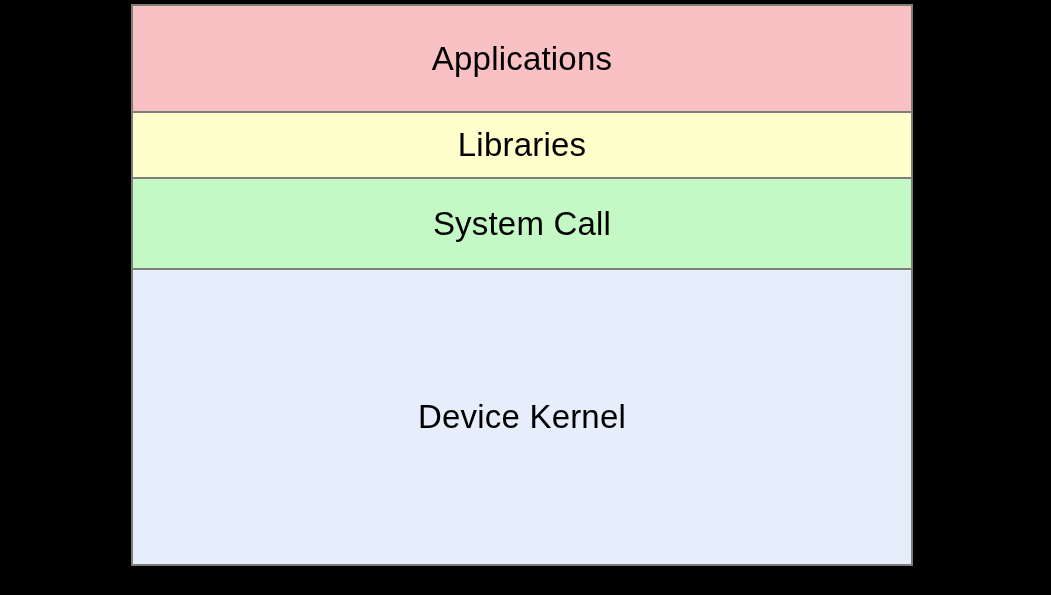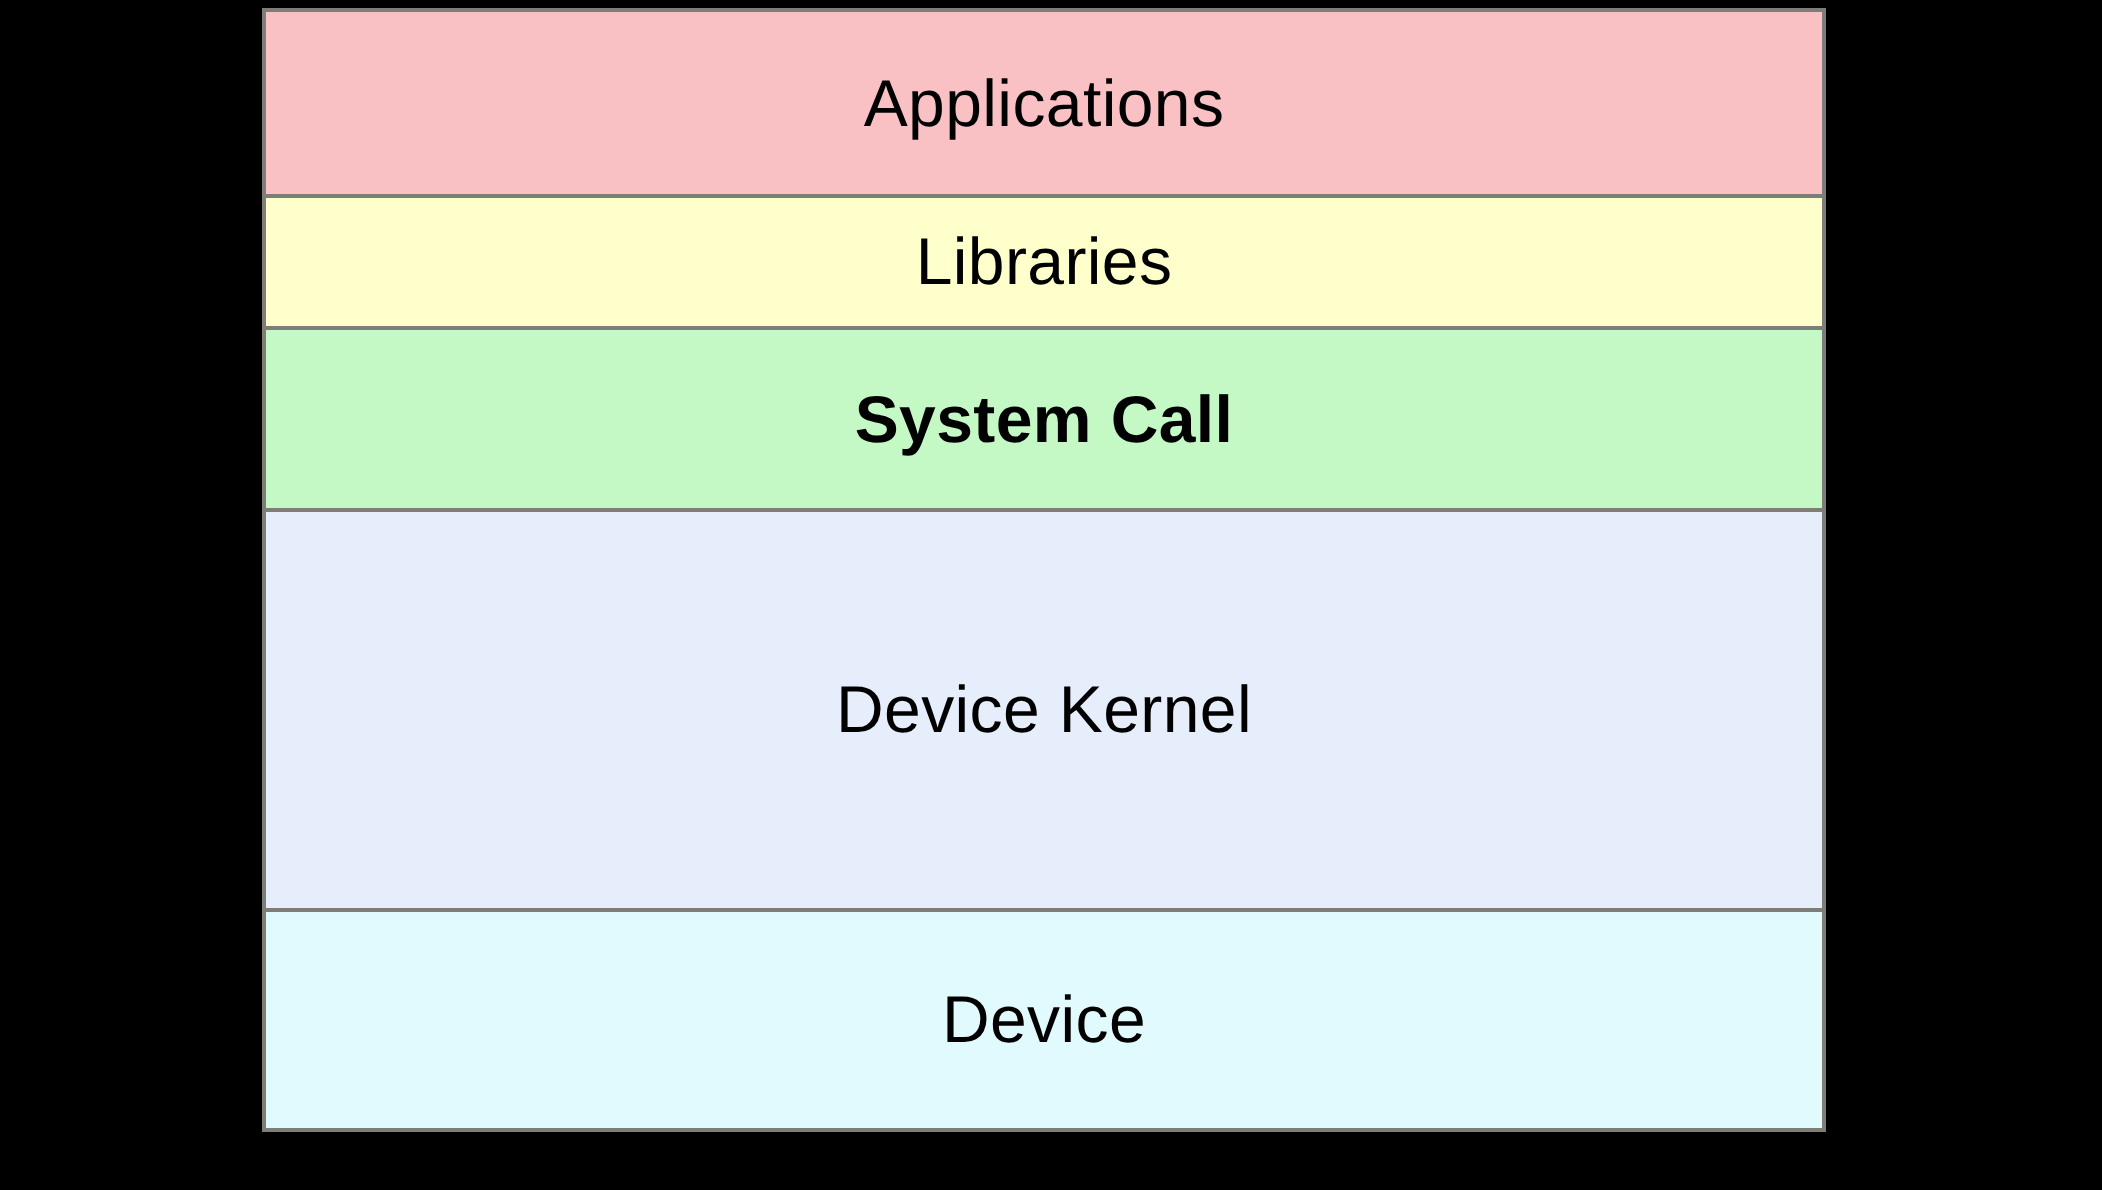--- a/index.html
+++ b/index.html
@@ -35,39 +35,36 @@
     align-items: center;
     justify-content: center;
     font-size: 33px;
     letter-spacing: 0.2px;
     color: #000000;
   }
   .layer:last-child {
     border-bottom: none;
     flex: 1;
   }
-  .layer-applications { height: 93px; }
+  .layer-applications { height: 107px; }
   .layer-libraries    { height: 66px; }
   .layer-system-call  { height: 91px; }
   .layer-linux-kernel { height: 200px; }
 </style>
 </head>
 <body>
 
 <div class="stage">
   <div class="diagram" style="border-color: rgb(127, 125, 119);">
     <div class="layer layer-applications" style="background: rgb(250, 193, 197); border-bottom-color: rgb(127, 125, 119);">
       <span>Applications</span>
     </div>
     <div class="layer layer-libraries" style="background: rgb(255, 255, 203); border-bottom-color: rgb(127, 125, 119);">
       <span>Libraries</span>
     </div>
-    <div class="layer layer-system-call" style="background: rgb(196, 248, 197); border-bottom-color: rgb(127, 125, 119); font-weight: bold;">
+    <div class="layer layer-system-call" style="background: rgb(196, 248, 197); border-bottom-color: rgb(127, 125, 119);">
       <span>System Call</span>
     </div>
     <div class="layer layer-linux-kernel" style="background: rgb(230, 238, 252); border-bottom-color: rgb(127, 125, 119);">
       <span>Device Kernel</span>
     </div>
-    <div class="layer layer-device" style="background: rgb(225, 250, 253); border-bottom-color: rgb(127, 125, 119);">
-      <span>Device</span>
-    </div>
   </div>
 </div>
 
 </body></html>

